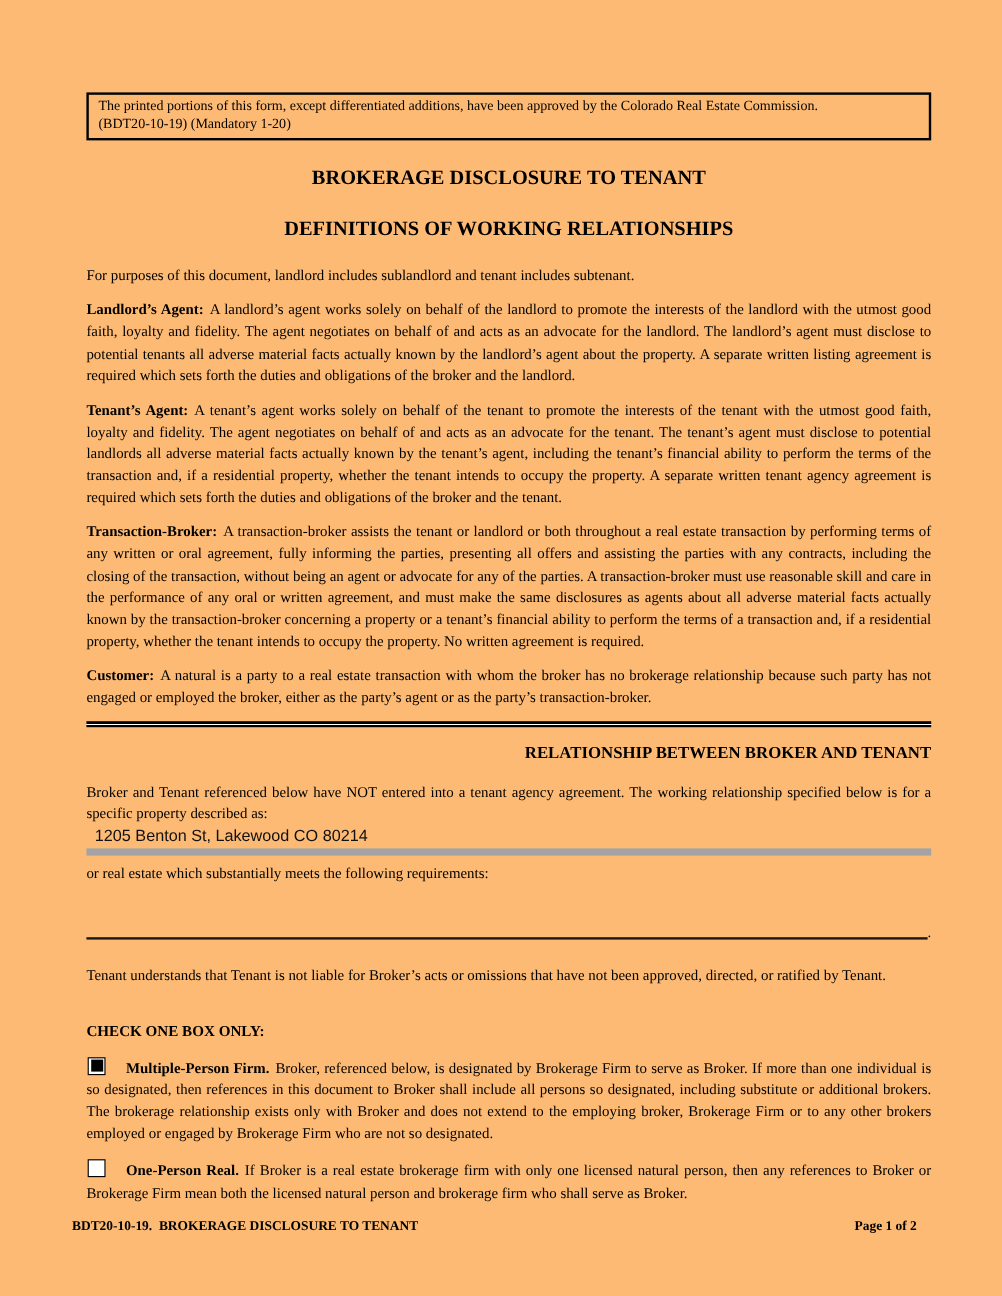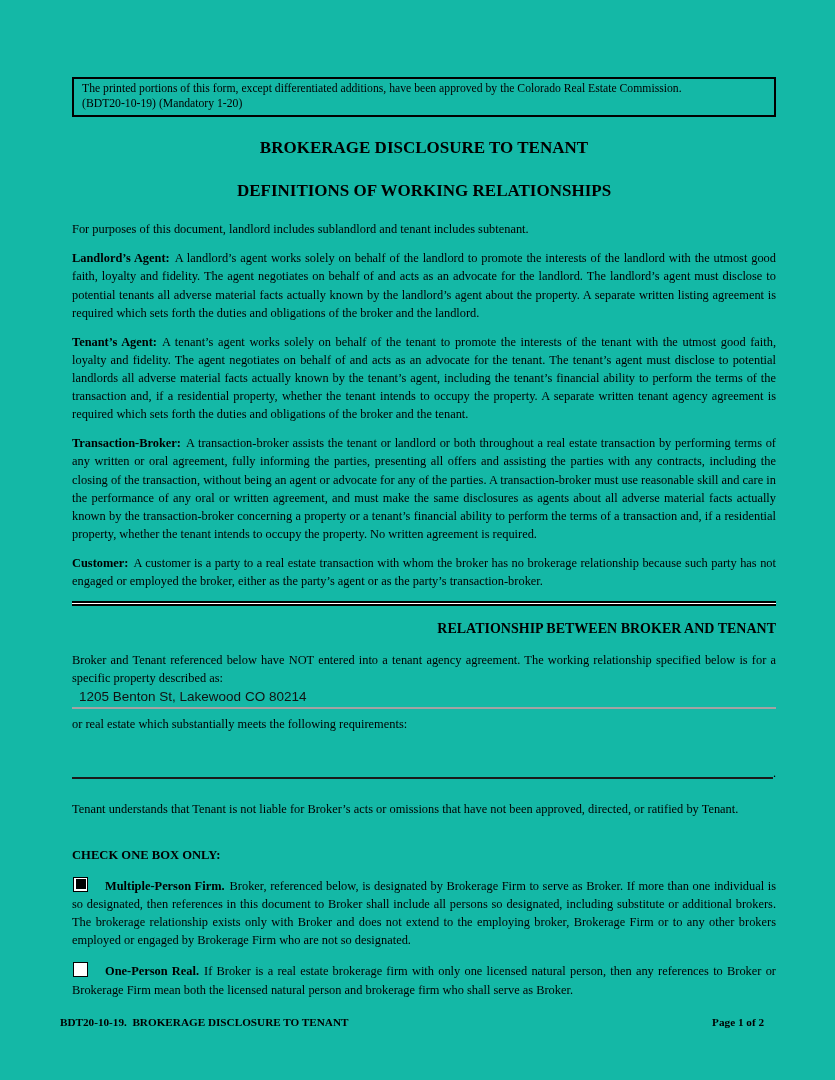--- a/index.html
+++ b/index.html
@@ -1,20 +1,20 @@
 <!DOCTYPE html>
 <html><head>
 <meta charset="utf-8">
 <style>
   html, body { margin: 0; padding: 0; background: #ffffff; }
   .page {
     position: relative;
     width: 835px;
     height: 1080px;
-    background: #14b8a6;
+    background: #fdba74;
     overflow: hidden;
     font-family: "Liberation Serif", serif;
     color: #000;
   }
   .content {
     position: absolute;
     left: 72px;
     top: 0;
     width: 704px;
   }
@@ -65,21 +65,21 @@
   h3.section-heading {
     margin: 15px 0 0 0;
     text-align: right;
     font-size: 14px;
     font-weight: bold;
   }
   .rel-para { margin-top: 14px; text-align: justify; }
   .fill-field {
     margin-top: 2px;
     padding: 0 0 3px 7px;
-    border-bottom: 2px solid #a3a3a3;
+    border-bottom: 6px solid #a3a3a3;
     font-family: "Liberation Sans", sans-serif;
     font-size: 13.5px;
     color: #111;
   }
   .req-para { margin-top: 6px; }
   .fill-line {
     margin-top: 30px;
     display: flex;
     align-items: flex-end;
   }
@@ -146,21 +146,21 @@
     <h2 class="doc-subtitle">DEFINITIONS OF WORKING RELATIONSHIPS</h2>
 
     <p class="body-text intro">For purposes of this document, landlord includes sublandlord and tenant includes subtenant.</p>
 
     <p class="body-text def"><b class="def-term">Landlord’s Agent:</b><span>A landlord’s agent works solely on behalf of the landlord to promote the interests of the landlord with the utmost good faith, loyalty and fidelity. The agent negotiates on behalf of and acts as an advocate for the landlord. The landlord’s agent must disclose to potential tenants all adverse material facts actually known by the landlord’s agent about the property. A separate written listing agreement is required which sets forth the duties and obligations of the broker and the landlord.</span></p>
 
     <p class="body-text def"><b class="def-term">Tenant’s Agent:</b><span>A tenant’s agent works solely on behalf of the tenant to promote the interests of the tenant with the utmost good faith, loyalty and fidelity. The agent negotiates on behalf of and acts as an advocate for the tenant. The tenant’s agent must disclose to potential landlords all adverse material facts actually known by the tenant’s agent, including the tenant’s financial ability to perform the terms of the transaction and, if a residential property, whether the tenant intends to occupy the property. A separate written tenant agency agreement is required which sets forth the duties and obligations of the broker and the tenant.</span></p>
 
     <p class="body-text def"><b class="def-term">Transaction-Broker:</b><span>A transaction-broker assists the tenant or landlord or both throughout a real estate transaction by performing terms of any written or oral agreement, fully informing the parties, presenting all offers and assisting the parties with any contracts, including the closing of the transaction, without being an agent or advocate for any of the parties. A transaction-broker must use reasonable skill and care in the performance of any oral or written agreement, and must make the same disclosures as agents about all adverse material facts actually known by the transaction-broker concerning a property or a tenant’s financial ability to perform the terms of a transaction and, if a residential property, whether the tenant intends to occupy the property. No written agreement is required.</span></p>
 
-    <p class="body-text def"><b class="def-term">Customer:</b><span>A customer is a party to a real estate transaction with whom the broker has no brokerage relationship because such party has not engaged or employed the broker, either as the party’s agent or as the party’s transaction-broker.</span></p>
+    <p class="body-text def"><b class="def-term">Customer:</b><span>A natural is a party to a real estate transaction with whom the broker has no brokerage relationship because such party has not engaged or employed the broker, either as the party’s agent or as the party’s transaction-broker.</span></p>
 
     <div class="thick-rule"></div>
 
     <h3 class="section-heading">RELATIONSHIP BETWEEN BROKER AND TENANT</h3>
 
     <p class="body-text rel-para">Broker and Tenant referenced below have NOT entered into a tenant agency agreement. The working relationship specified below is for a specific property described as:</p>
 
     <div class="fill-field">1205 Benton St, Lakewood CO 80214</div>
 
     <p class="body-text req-para">or real estate which substantially meets the following requirements:</p>

